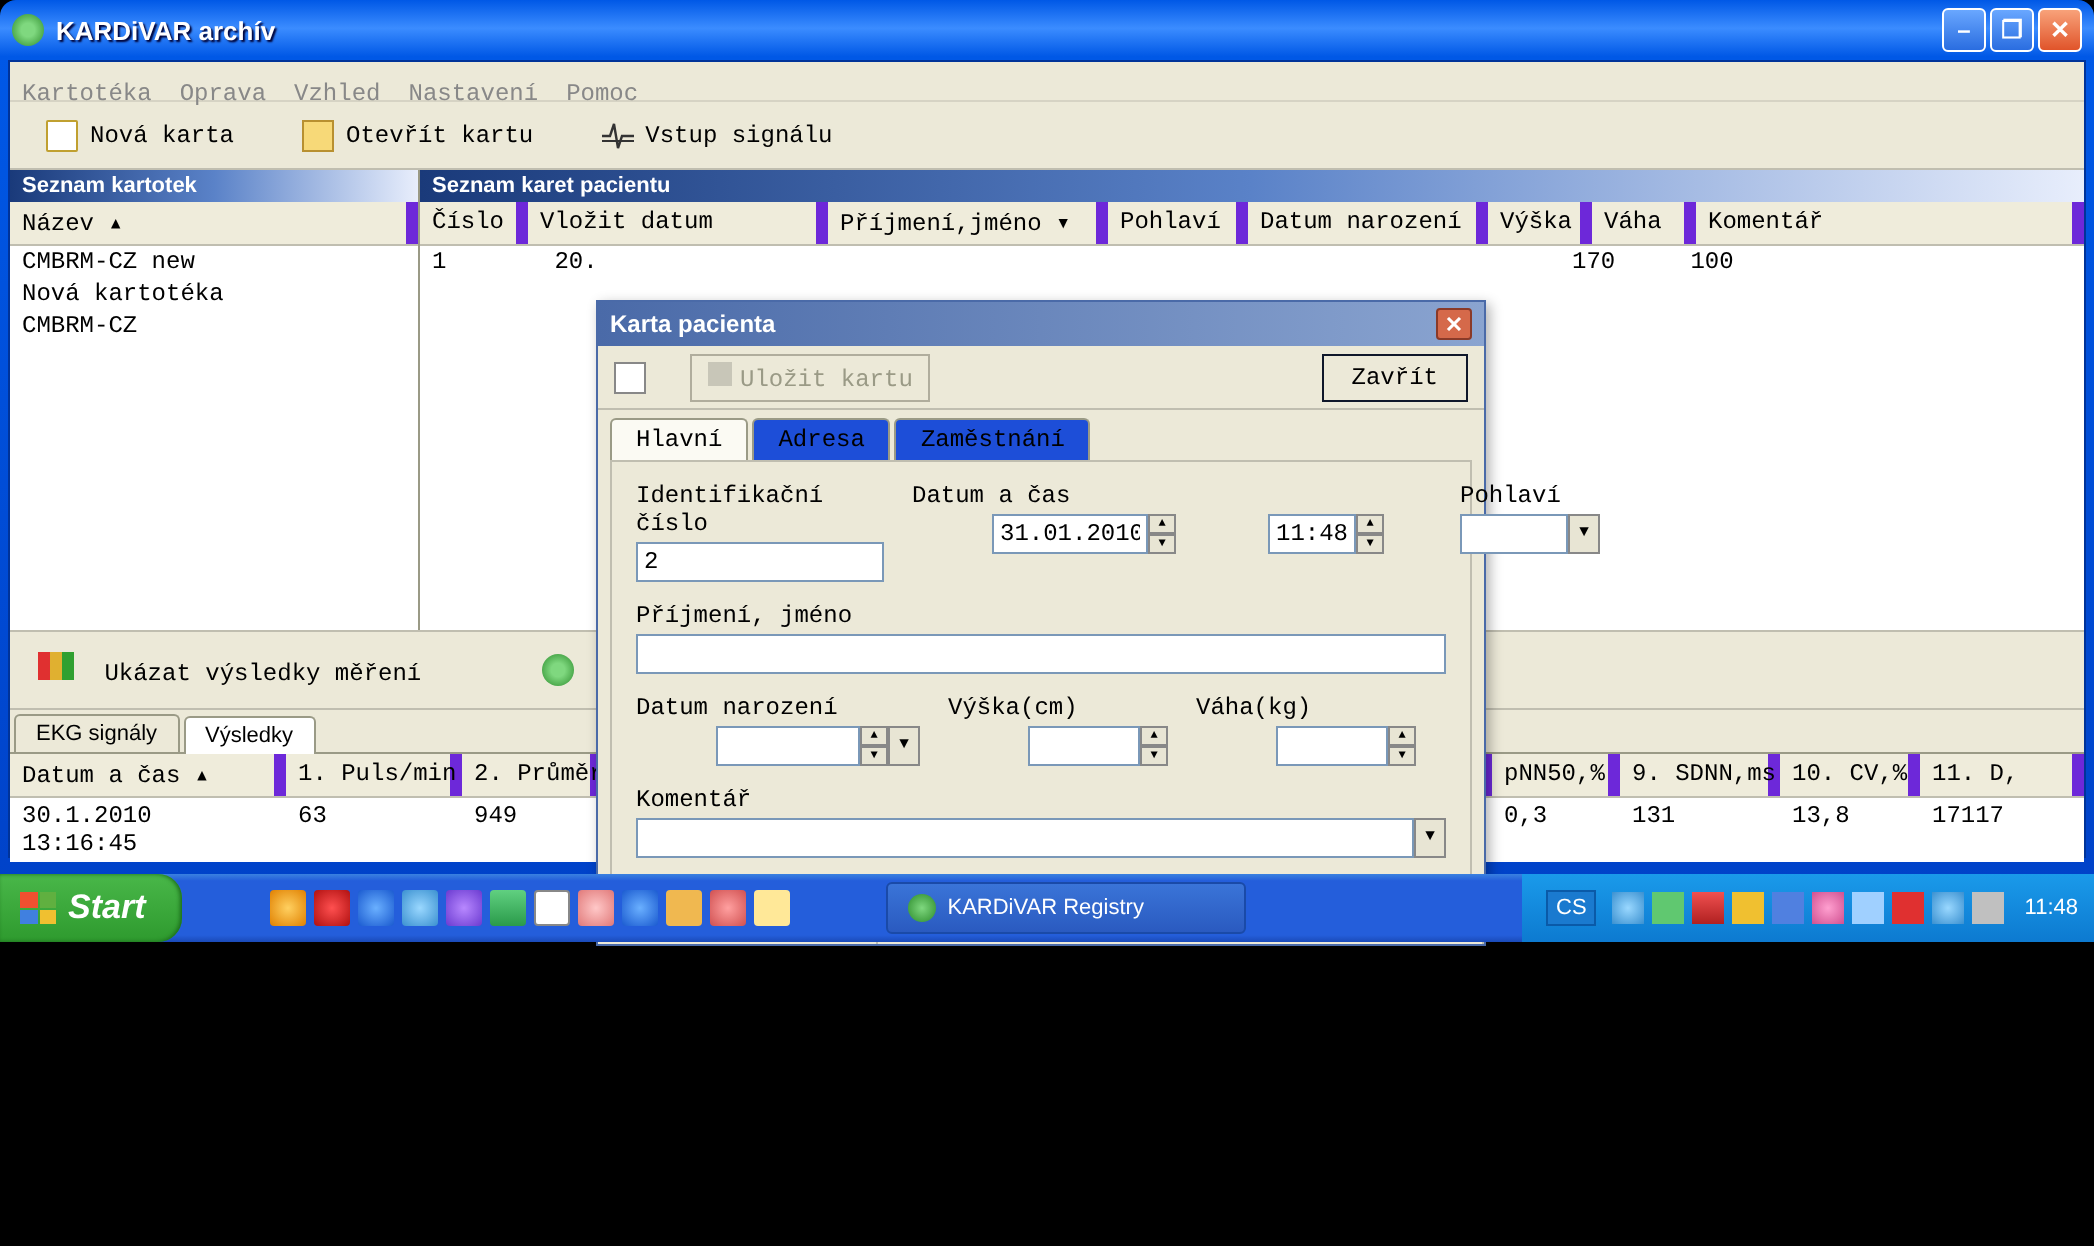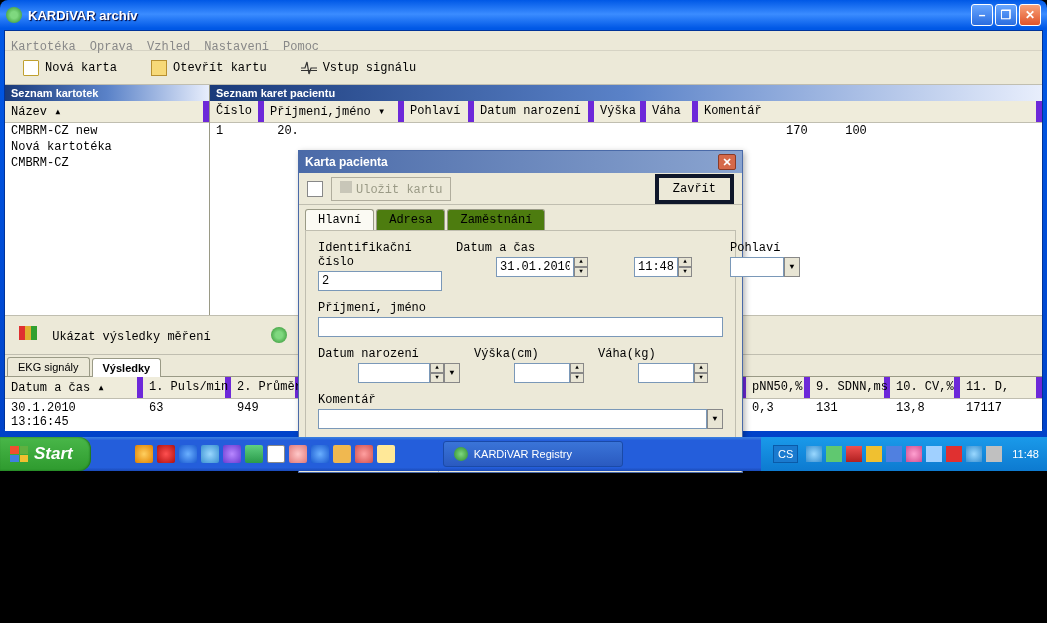--- a/index.html
+++ b/index.html
@@ -47,41 +47,41 @@
 .gridbody .cell { display:inline-block; }
 
 
 .midbar { height: 40px; border-top:1px solid #c0beb0; border-bottom:1px solid #c0beb0; display:flex; align-items:center; padding: 0 14px; font-family:"Courier New",monospace; font-size:12px; gap: 20px; }
 .midbar .icon-chart { width:18px;height:14px; background: linear-gradient(to right,#e03030 0 33%,#e0b030 33% 66%,#30a030 66% 100%); display:inline-block; margin-right:8px;}
 .midbar .icon-globe { width:16px;height:16px; border-radius:50%; background: radial-gradient(circle,#7fd87f 30%,#2a8a2a 100%); display:inline-block;}
 
 
 .tabbar { display:flex; align-items:flex-end; height:22px; padding-left:2px; border-bottom:1px solid #9a9a86; background:#ece9d8; }
 .tab { padding: 3px 10px; border:1px solid #9a9a86; border-bottom:none; background:#ece9d8; margin-right:2px; font-size:11px; border-radius:3px 3px 0 0; cursor:pointer;}
-.tab.active { background:#fff; font-weight:bold; position:relative; top:1px; }
+.tab.active { background:#fff; font-weight:normal; position:relative; top:1px; }
 
 
 .resgrid { background:#fff; }
 .resgrid .gridhdr { background:#efecdb; }
 .resgrid .gridhdr .col { font-family:"Courier New",monospace; font-size:12px; }
 .resrow { display:flex; font-family:"Courier New",monospace; font-size:12px; }
 .resrow .col { padding:2px 6px; }
 
 
 .modal { position:absolute; top:150px; left:298px; width:445px; background:#ece9d8; border:1px solid #4a6aa8; box-shadow: 2px 2px 6px rgba(0,0,0,0.3); }
 .modal-title { height:22px; background: linear-gradient(to right,#4a6aa8,#8aa4d0); color:#fff; font-weight:bold; font-size:12px; display:flex; align-items:center; padding:0 6px;}
 .modal-title .title-text { flex:1; }
 .modal-close { width:18px;height:16px; background:#d5694a; border:1px solid #8a3a28; color:#fff; font-weight:bold; font-size:11px; display:flex;align-items:center;justify-content:center; cursor:pointer; border-radius:2px;}
-.modal-toolbar { height:32px; border-bottom:1px solid #c0beb0; display:flex; align-items:center; padding:0 8px; gap:8px; font-family:"Courier New",monospace; font-size:12px;}
+.modal-toolbar { height:32px; border-bottom:1px solid #c0beb0; display:flex; align-items:center; padding:0 8px; gap:22px; font-family:"Courier New",monospace; font-size:12px;}
 .modal-toolbar .mbtn { border:1px solid #b0ad9d; padding:3px 8px; background:#ece9d8; cursor:pointer; }
 .modal-toolbar .mbtn.disabled { color:#9a9a86; }
-.modal-toolbar .mclose { margin-left:auto; border:4px solid #0f172a; padding:4px 14px; cursor:pointer;}
+.modal-toolbar .mclose { margin-left:auto; border:1px solid #0f172a; padding:4px 14px; cursor:pointer;}
 .modal-toolbar .micon { width:16px;height:16px; border:1px solid #888; background:#fff; display:inline-block;}
 .modal-tabs { display:flex; padding:4px 6px 0 6px; gap:2px; }
-.modal-tabs .mtab { padding:3px 12px; border:1px solid #9a9a86; border-bottom:none; background:#4d7c0f; font-family:"Courier New",monospace; font-size:12px; border-radius:3px 3px 0 0; cursor:pointer;}
+.modal-tabs .mtab { padding:3px 12px; border:1px solid #9a9a86; border-bottom:none; background:#1d4ed8; font-family:"Courier New",monospace; font-size:12px; border-radius:3px 3px 0 0; cursor:pointer;}
 .modal-tabs .mtab.active { background:#fbfaf3; position:relative; }
 .modal-form { border:1px solid #c0beb0; margin:0 6px 8px 6px; padding:10px 12px 14px 12px; background:#ece9d8; font-family:"Courier New",monospace; font-size:12px;}
 .modal-form .lbl { display:block; margin-bottom:2px; }
 .frow { display:flex; gap:14px; margin-bottom:10px; }
 .fcol { display:flex; flex-direction:column; }
 .txtin { border:1px solid #7a98b8; background:#fff; height:20px; padding:1px 3px; font-family:"Courier New",monospace; font-size:12px; }
 .spin { display:flex;padding-left:40px; }
 .spin .spb { width:14px; display:flex; flex-direction:column; }
 .spin .spb div { flex:1; border:1px solid #888; background:#e8e5d4; font-size:6px; text-align:center; line-height:8px; cursor:pointer;}
 .combo-btn { width:16px; border:1px solid #888; background:#e8e5d4; text-align:center; font-size:8px; line-height:18px; cursor:pointer;}
@@ -151,20 +151,21 @@
         <div class="gridbody">
           <div class="row">CMBRM-CZ new</div>
           <div class="row">Nová kartotéka</div>
           <div class="row">CMBRM-CZ</div>
         </div>
       </div>
       <div class="rightpane">
         <div class="section-hdr">Seznam karet pacientu</div>
         <div class="gridhdr">
           <div class="col" style="width:54px">Číslo</div>
+          <div class="col" style="width:150px">Vložit datum</div>
           <div class="col" style="width:140px">Příjmení,jméno ▾</div>
           <div class="col" style="width:70px">Pohlaví</div>
           <div class="col" style="width:120px">Datum narození</div>
           <div class="col" style="width:52px">Výška</div>
           <div class="col" style="width:52px">Váha</div>
           <div class="col" style="flex:1">Komentář</div>
         </div>
         <div class="gridbody">
           <div class="row">
             <span class="cell" style="width:54px">1</span>

